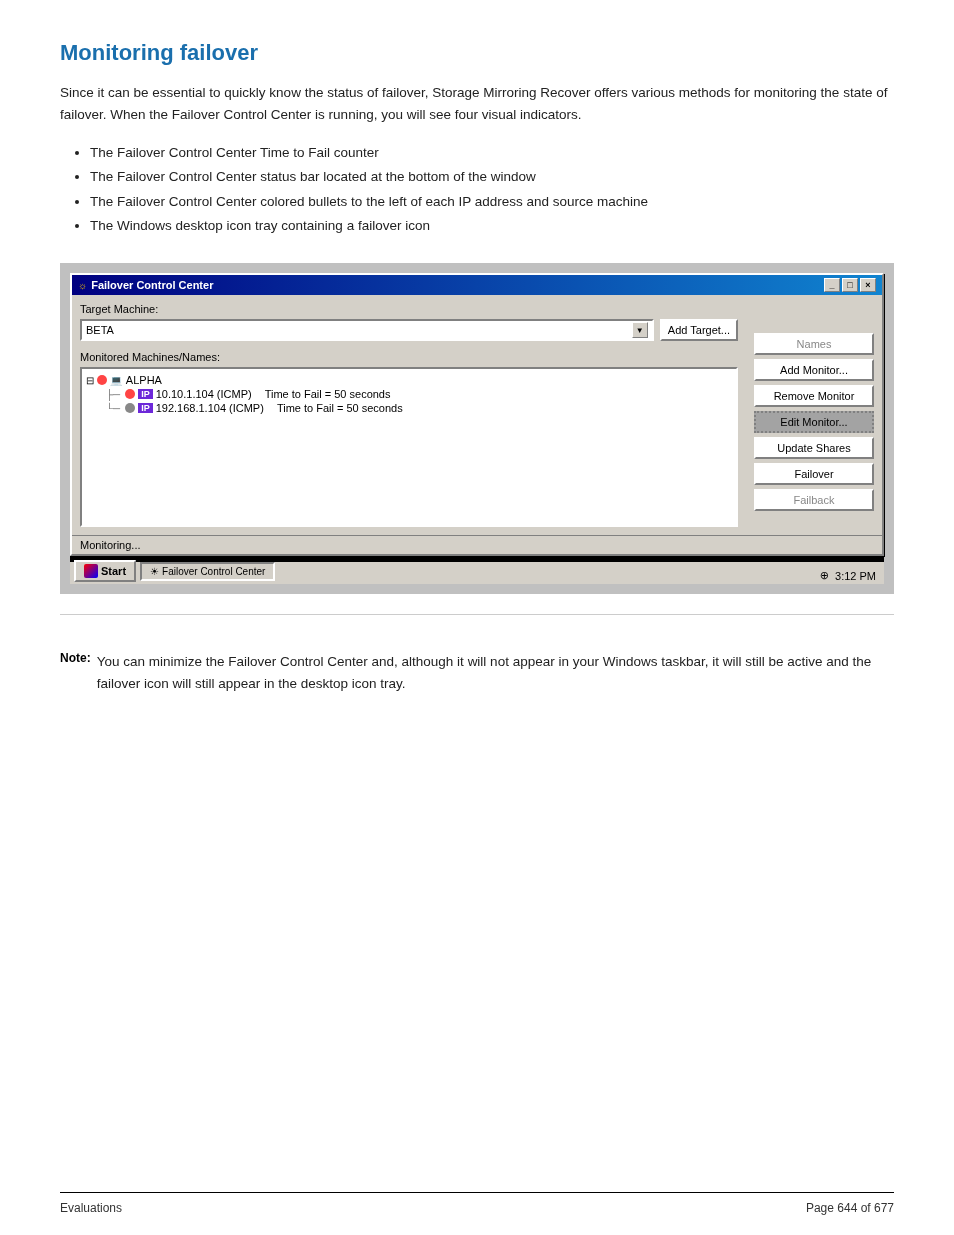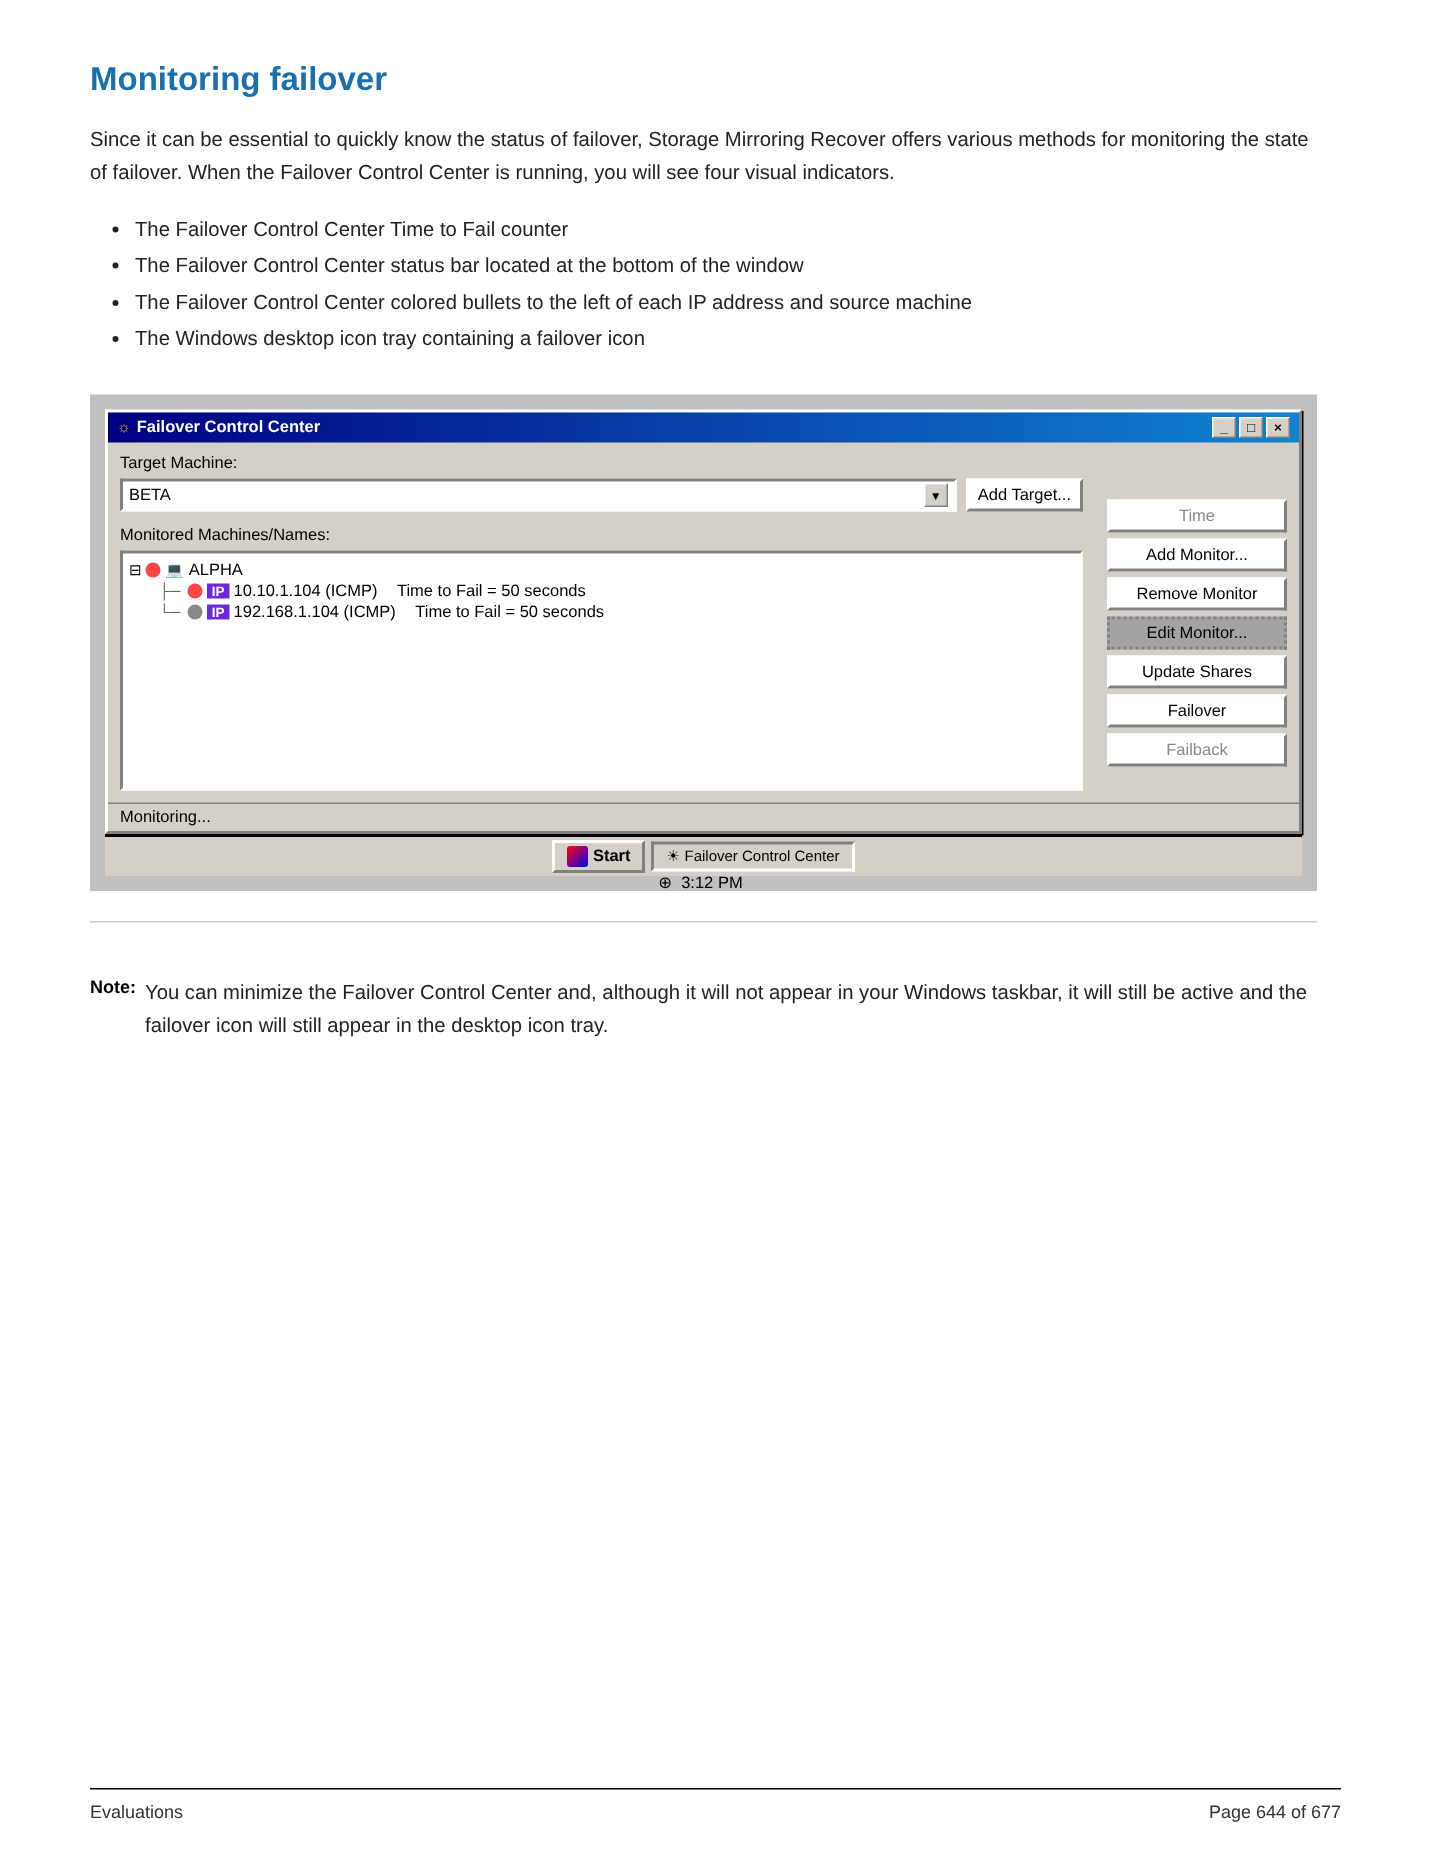--- a/index.html
+++ b/index.html
@@ -7,21 +7,21 @@
       background: #ffffff;
       font-family: Arial, sans-serif;
       font-size: 14px;
       color: #000000;
       width: 954px;
       min-height: 1235px;
       position: relative;
     }
 
     .page-content {
-      padding: 40px 76px 20px 60px;
+      padding: 40px 60px 20px 60px;
     }
 
     .page-title {
       color: #1a6fad;
       font-size: 22px;
       font-weight: bold;
       margin-bottom: 16px;
     }
 
     .intro-text {
@@ -237,27 +237,26 @@
     }
 
     .win-btn.selected {
       border: 2px dotted #808080;
       background: #a3a3a3;
     }
 
     
     .taskbar {
       background: #d4d0c8;
-      border-top: 2px solid #000000;
+      border-top: 6px solid #000000;
       padding: 2px 4px;
       display: flex;
-      align-items: center;
+      align-items: flex-end;
       justify-content: space-between;
       height: 28px;
-      flex-direction: column;
     }
 
     .taskbar-left {
       display: flex;
       align-items: center;
       gap: 4px;
     }
 
     .start-btn {
       background: #d4d0c8;
@@ -421,21 +420,21 @@
                 <span class="ip-tag">IP</span>
                 <span>192.168.1.104</span>
                 <span>(ICMP)</span>
                 <span style="margin-left:10px;">Time to Fail = 50 seconds</span>
               </div>
             </div>
           </div>
         </div>
 
         <div class="right-panel">
-          <div class="win-btn disabled">Time</div>
+          <div class="win-btn disabled">Names</div>
           <div class="win-btn">Add Monitor...</div>
           <div class="win-btn">Remove Monitor</div>
           <div class="win-btn selected">Edit Monitor...</div>
           <div class="win-btn">Update Shares</div>
           <div class="win-btn">Failover</div>
           <div class="win-btn disabled">Failback</div>
         </div>
       </div>
 
       <div class="status-bar">Monitoring...</div>

